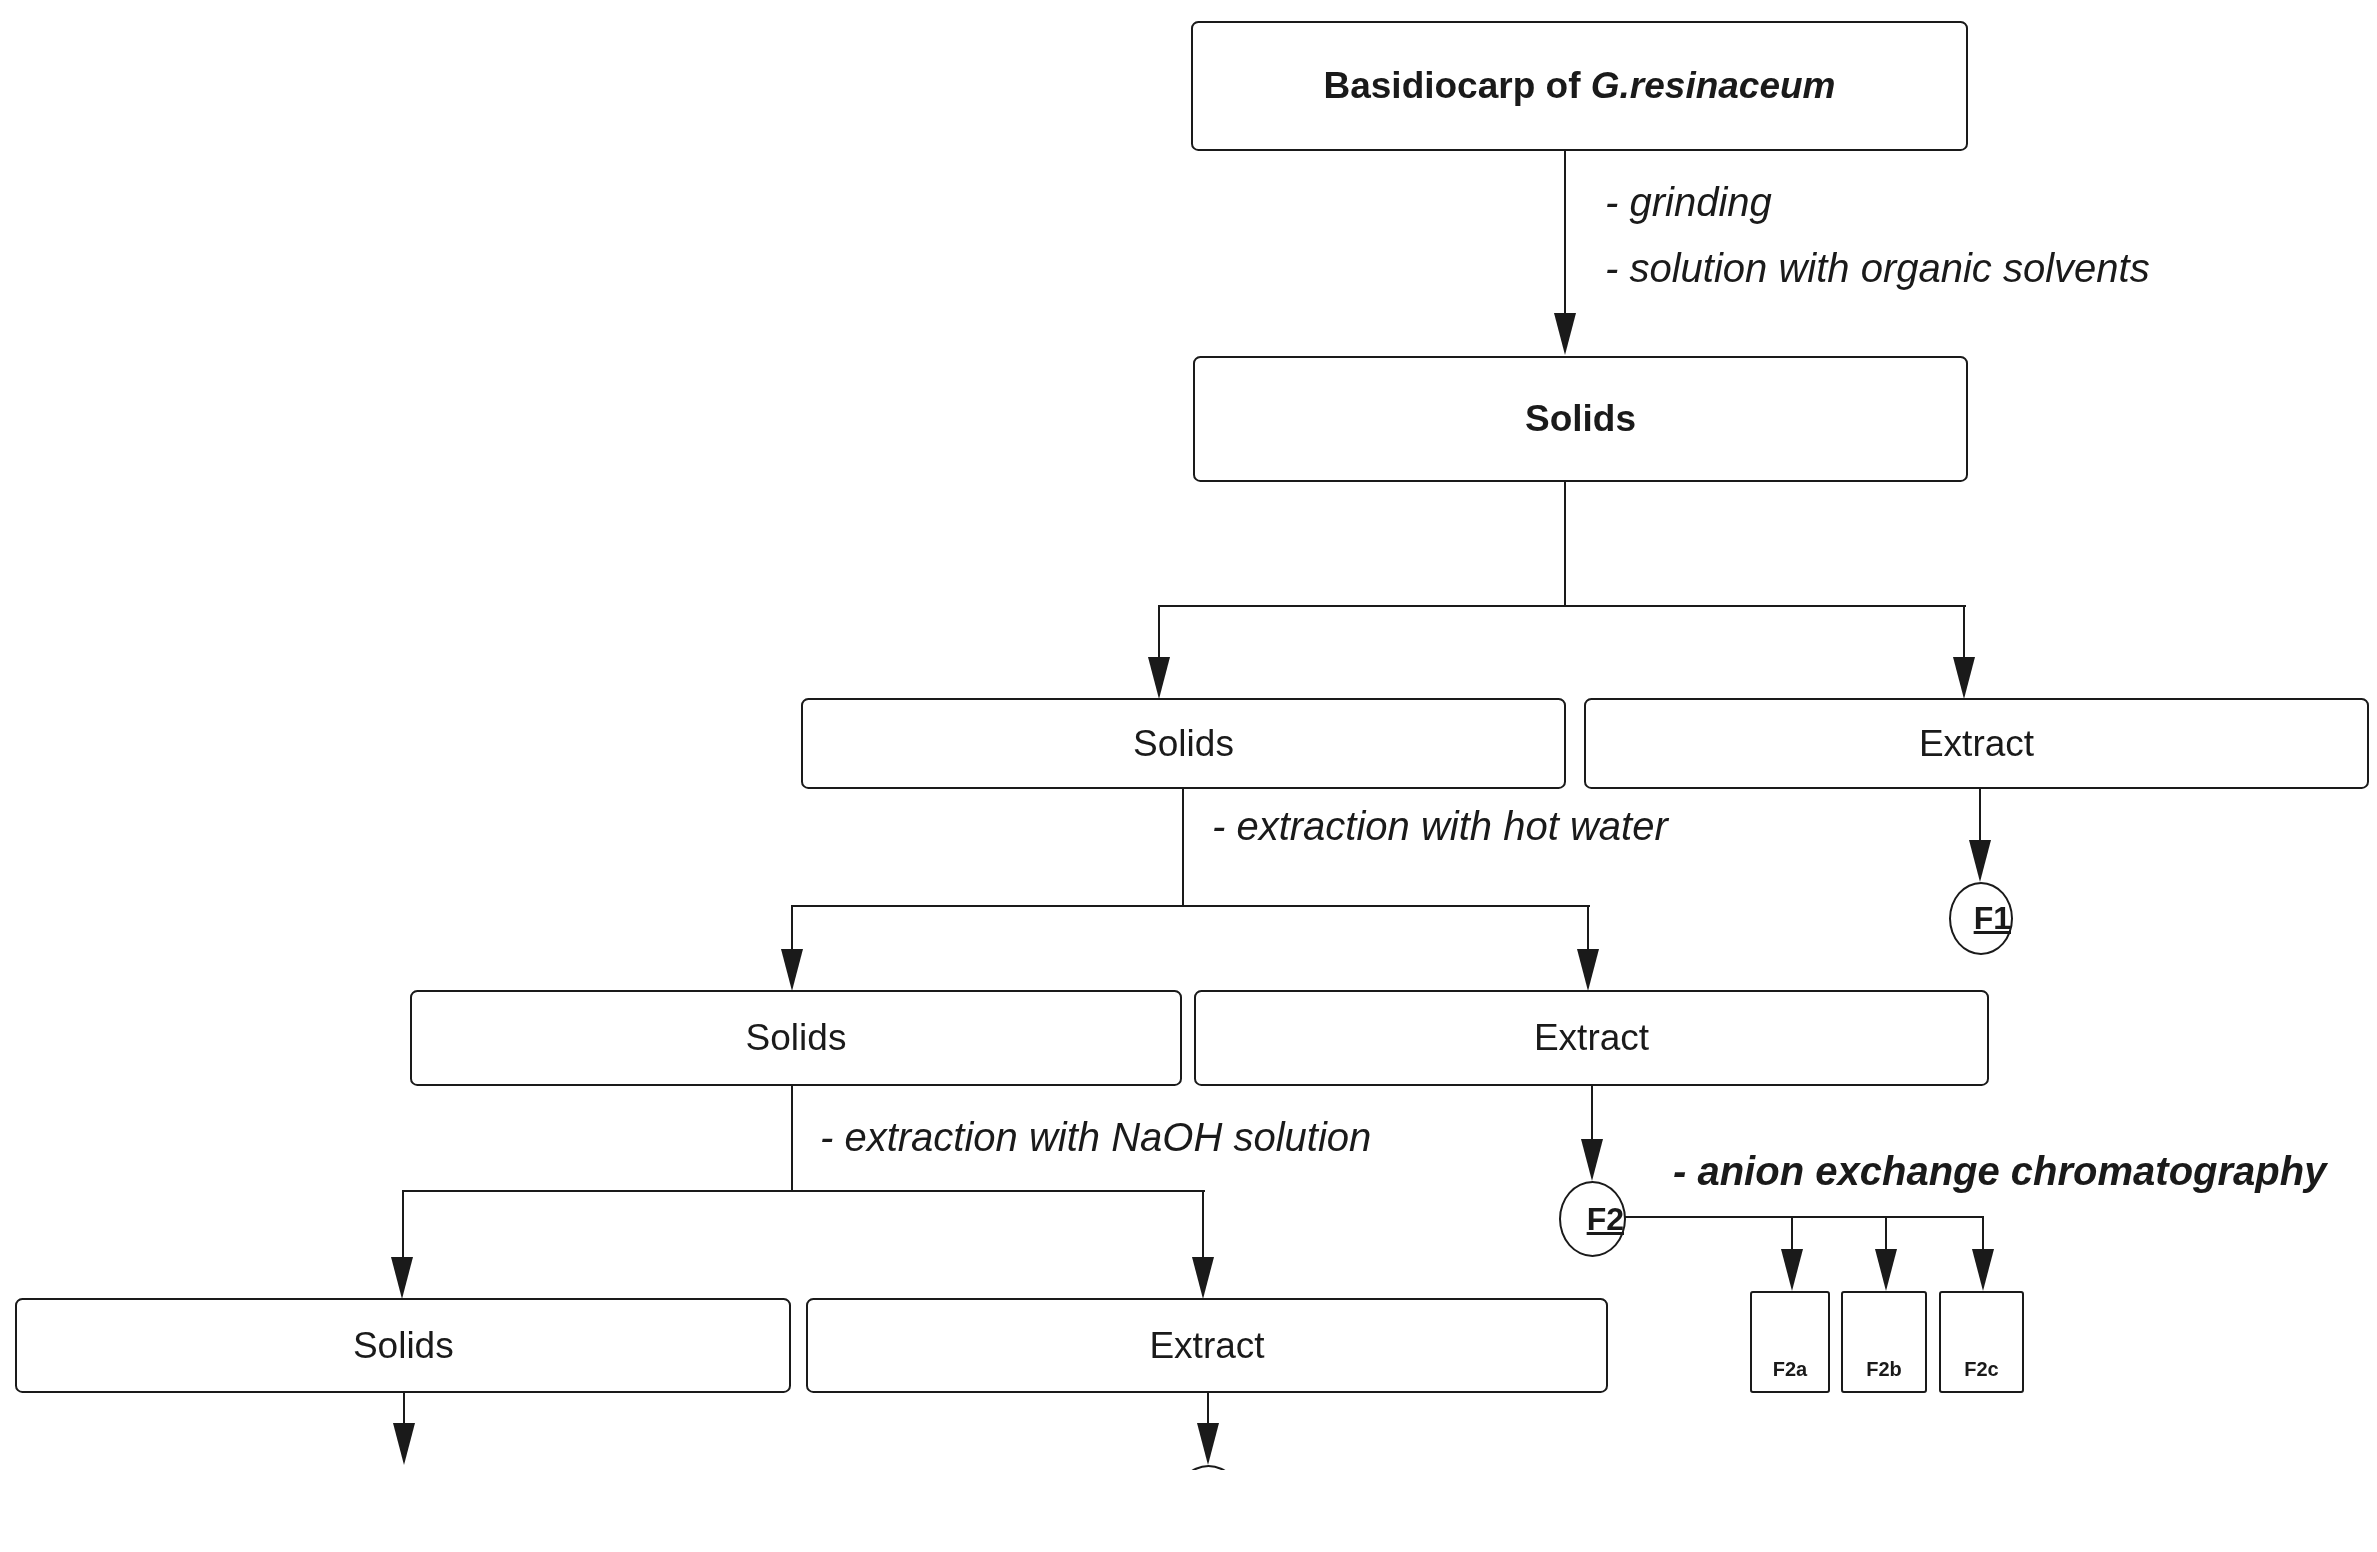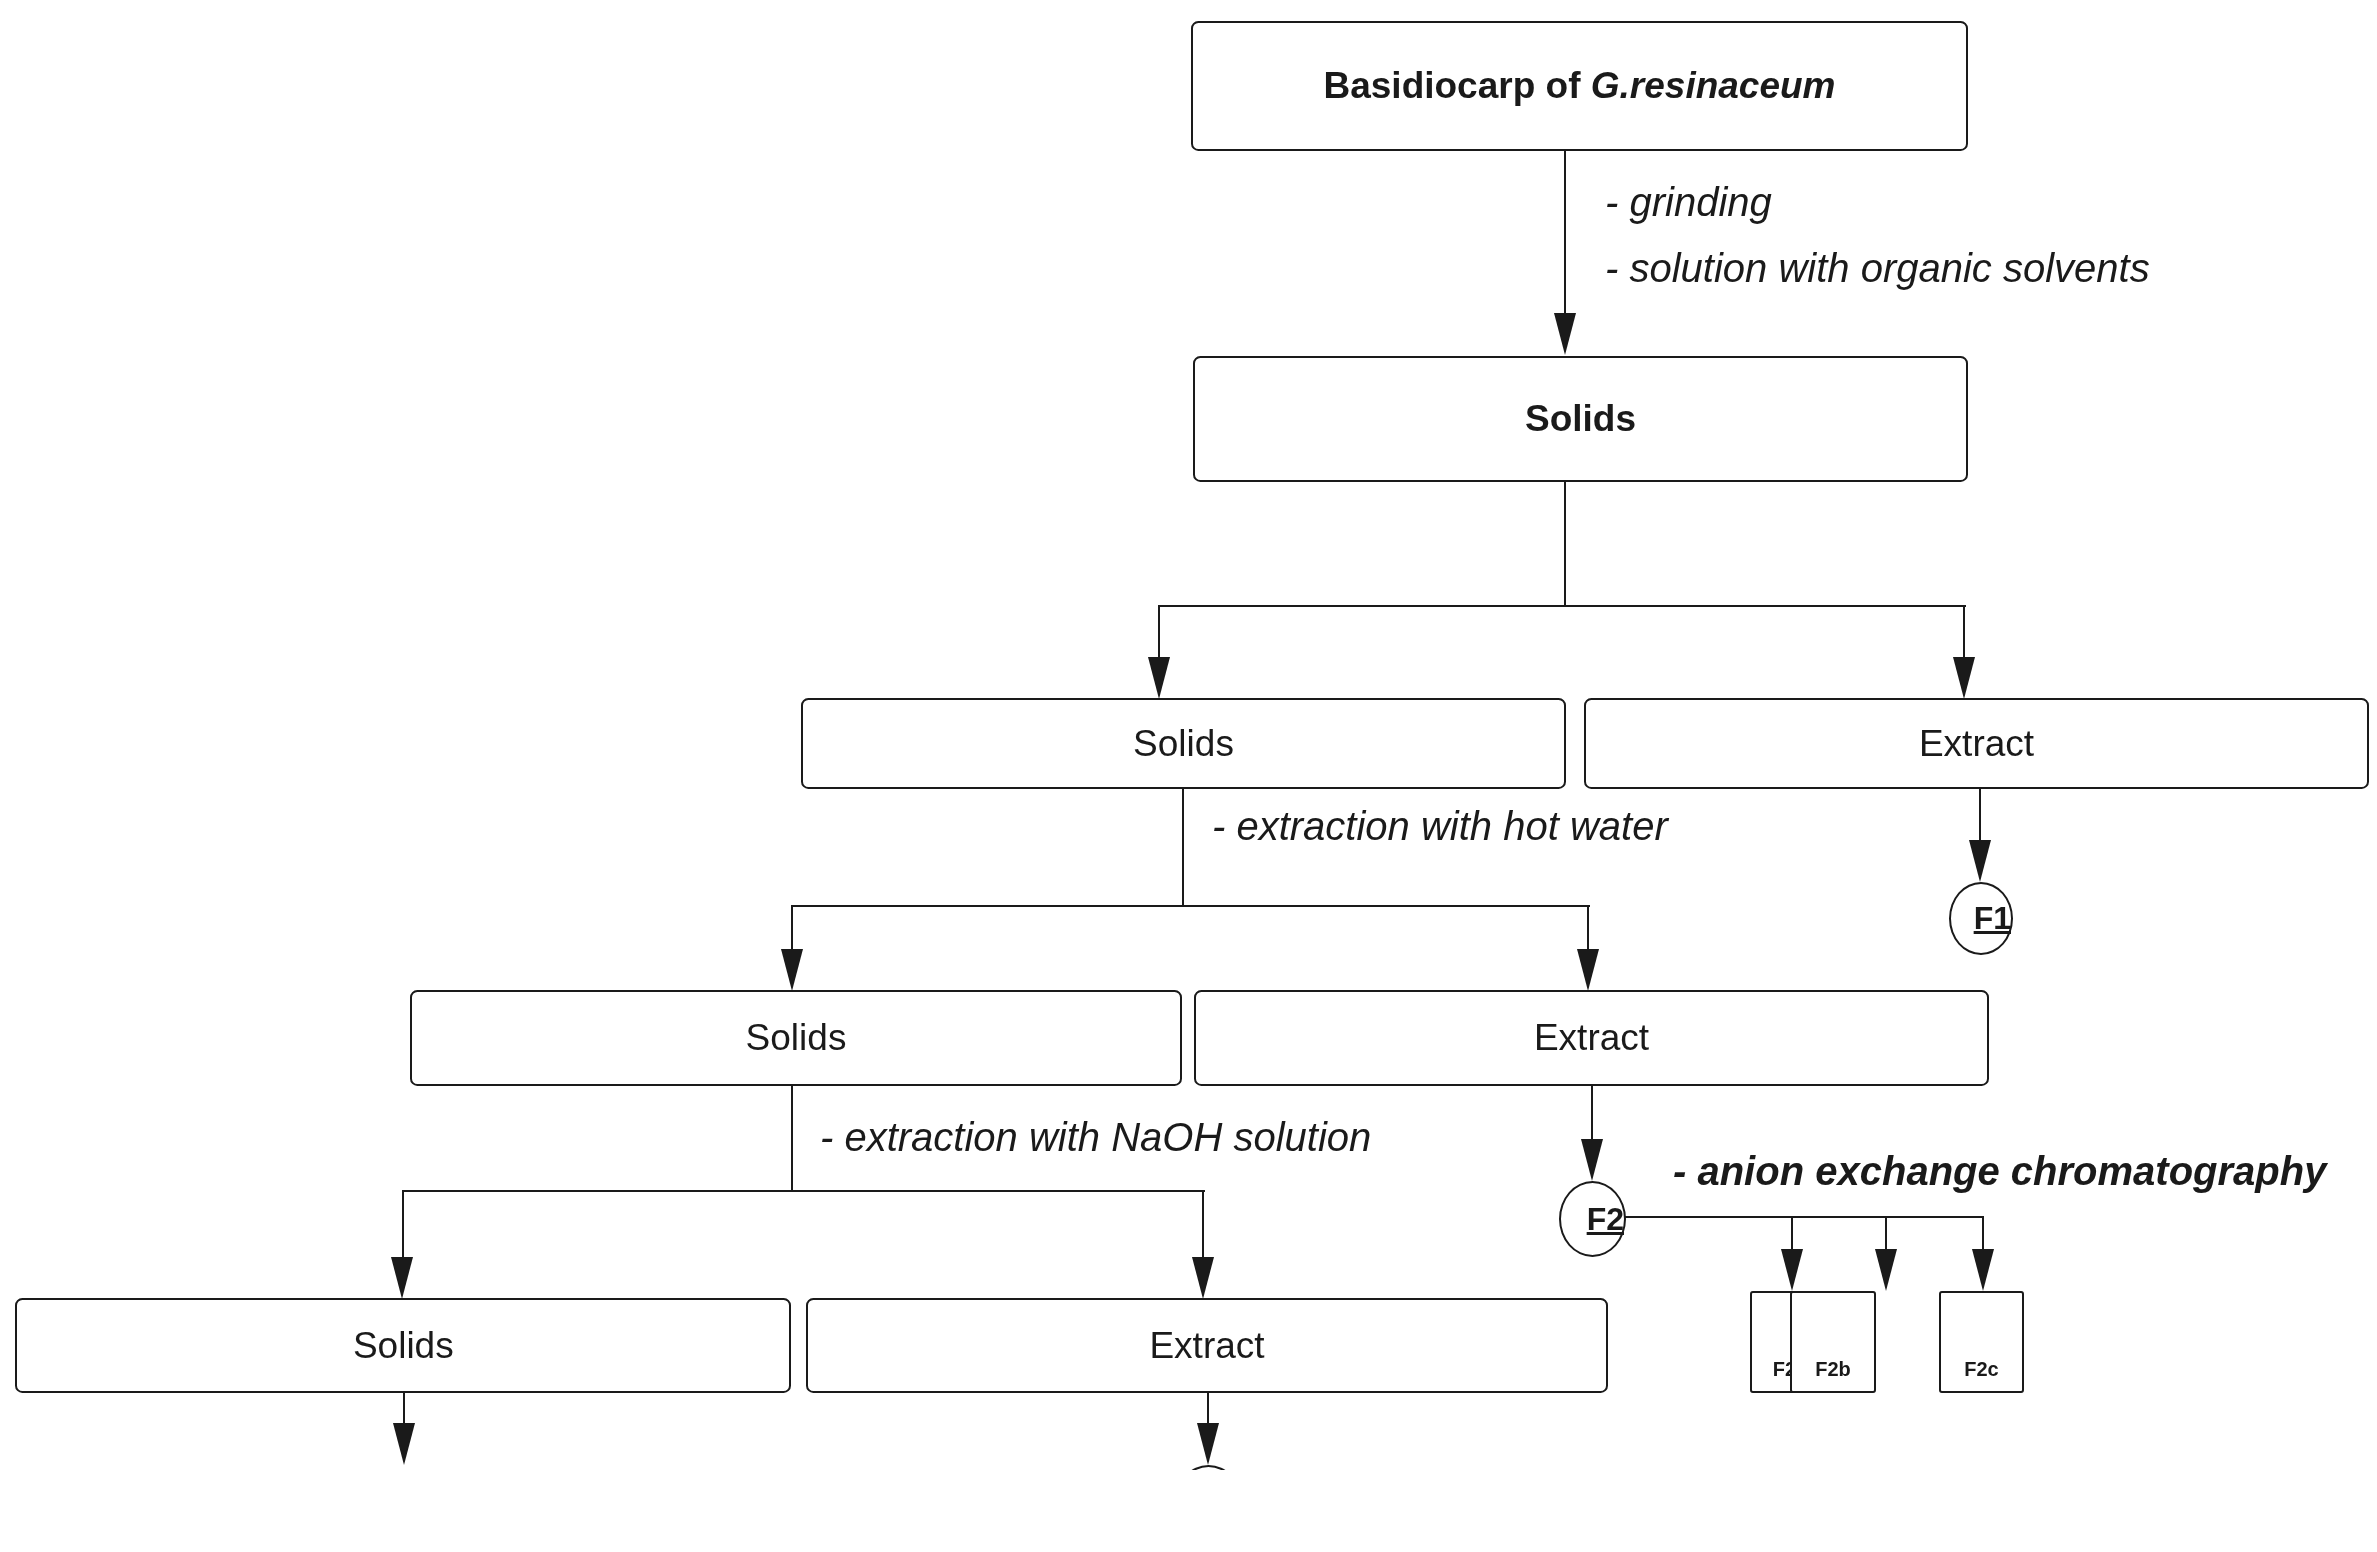--- a/index.html
+++ b/index.html
@@ -111,21 +111,21 @@
     <span>Solids</span>
   </div>
 
   <div class="box" style="left:806px;top:1298px;width:802px;height:95px;">
     <span>Extract</span>
   </div>
 
   <div class="smallbox" style="left:1750px;top:1291px;width:80px;height:102px;">
     <span>F2a</span>
   </div>
-  <div class="smallbox" style="left:1790px;top:1291px;width:86px;height:102px;">
+  <div class="smallbox" style="left:1841px;top:1291px;width:86px;height:102px;">
     <span>F2b</span>
   </div>
   <div class="smallbox" style="left:1939px;top:1291px;width:85px;height:102px;">
     <span>F2c</span>
   </div>
 
   <div class="ellipse" style="left:1949px;top:882px;width:64px;height:73px;">
     <span>F1</span>
   </div>
   <div class="ellipse" style="left:1559px;top:1181px;width:67px;height:76px;">

